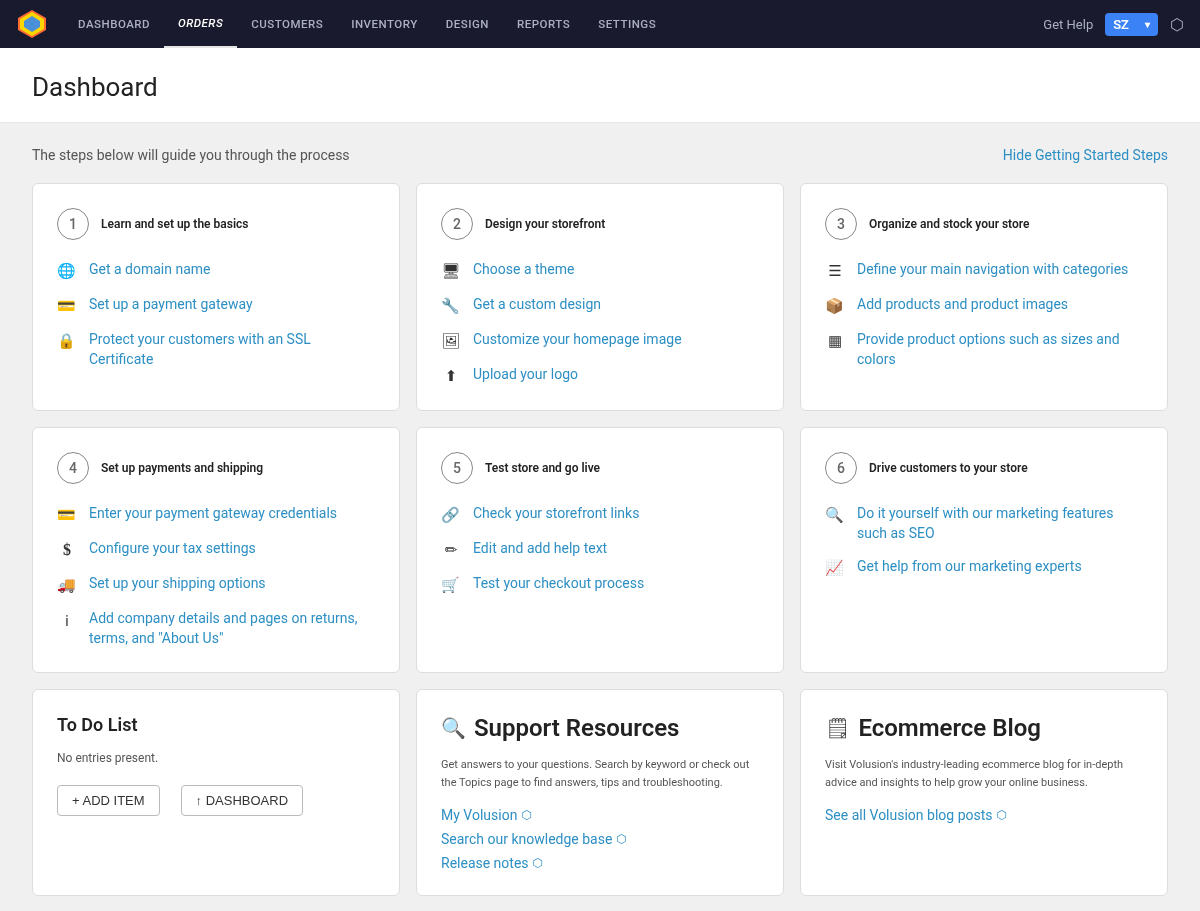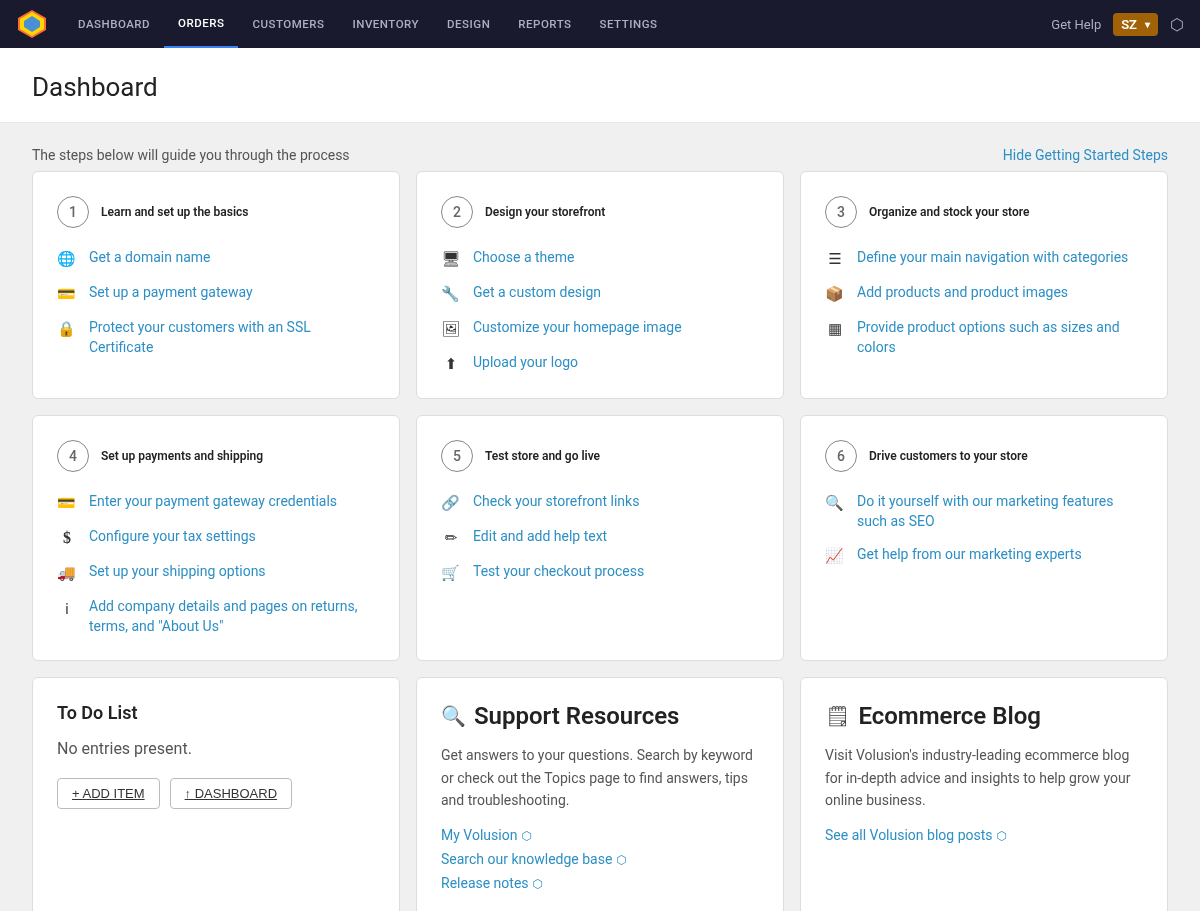--- a/index.html
+++ b/index.html
@@ -3,63 +3,63 @@
   <meta charset="utf-8">
   <style>
     * { box-sizing: border-box; margin: 0; padding: 0; }
     body { font-family: -apple-system, BlinkMacSystemFont, 'Segoe UI', Roboto, sans-serif; background: #f0f0f0; color: #333; font-size: 14px; }
 
     
     .nav { background: #1a1a2e; display: flex; align-items: center; padding: 0 16px; height: 48px; }
     .nav-logo { width: 32px; height: 32px; margin-right: 16px; }
     .nav-items { display: flex; align-items: center; flex: 1; gap: 0; }
     .nav-item { color: #aab0c0; font-size: 13px; font-weight: 500; padding: 0 14px; height: 48px; display: flex; align-items: center; cursor: pointer; letter-spacing: 0.5px; text-transform: uppercase; font-size: 11.5px; }
-    .nav-item.active { color: #fff; border-bottom: 2px solid #3b82f6; }
+    .nav-item.active { color: #fff; border-bottom: 2px solid #e5e5e5; font-style: italic; }
     .nav-right { display: flex; align-items: center; gap: 12px; }
     .get-help { color: #aab0c0; font-size: 13px; cursor: pointer; }
-    .user-badge { background: #a16207; color: #fff; border-radius: 4px; padding: 4px 8px; font-size: 13px; font-weight: 600; display: flex; align-items: center; gap: 8px; cursor: pointer; }
+    .user-badge { background: #3b82f6; color: #fff; border-radius: 4px; padding: 4px 8px; font-size: 13px; font-weight: 600; display: flex; align-items: center; gap: 16px; cursor: pointer; }
     .user-badge .chevron { font-size: 10px; }
     .external-icon { color: #aab0c0; cursor: pointer; font-size: 16px; }
 
     
     .main { background: #fff; min-height: calc(100vh - 48px); }
     .page-header { padding: 24px 32px 20px; border-bottom: 1px solid #e8e8e8; }
     .page-title { font-size: 26px; font-weight: 400; color: #222; }
 
     
     .content { background: #f0f0f0; padding: 24px 32px; }
-    .content-header { display: flex; justify-content: space-between; align-items: center; margin-bottom: 8px; }
+    .content-header { display: flex; justify-content: space-between; align-items: center; margin-bottom: 20px; }
     .content-subtitle { color: #555; font-size: 14px; }
     .hide-link { color: #2d8fc4; font-size: 14px; cursor: pointer; }
 
     
     .grid-3 { display: grid; grid-template-columns: 1fr 1fr 1fr; gap: 16px; margin-bottom: 16px; }
 
     
     .card { background: #fff; border-radius: 6px; border: 1px solid #ddd; padding: 24px; }
     .card-header { display: flex; align-items: center; gap: 12px; margin-bottom: 20px; }
     .step-num { width: 32px; height: 32px; border-radius: 50%; border: 1.5px solid #888; display: flex; align-items: center; justify-content: center; font-size: 14px; color: #666; font-weight: 500; flex-shrink: 0; }
     .card-title { font-size: 12px; font-weight: 600; color: #222; }
     .card-links { display: flex; flex-direction: column; gap: 14px; }
     .card-link-item { display: flex; align-items: flex-start; gap: 12px; }
     .card-link-icon { width: 20px; height: 20px; display: flex; align-items: center; justify-content: center; flex-shrink: 0; margin-top: 1px; color: #333; font-size: 15px; }
     .card-link { color: #2d8fc4; text-decoration: none; font-size: 14px; line-height: 1.4; cursor: pointer; }
 
     
     .todo-card .card-title-plain { font-size: 18px; font-weight: 600; color: #222; margin-bottom: 16px; }
-    .todo-empty { color: #555; font-size: 16px; margin-bottom: 20px; }
-    .todo-buttons { display: flex; gap: 10px; text-decoration: underline; }
+    .todo-empty { color: #555; font-size: 12px; margin-bottom: 20px; }
+    .todo-buttons { display: flex; gap: 21px; }
     .todo-btn { border: 1px solid #bbb; background: #fff; padding: 7px 14px; border-radius: 4px; font-size: 13px; cursor: pointer; display: flex; align-items: center; gap: 6px; color: #333; font-weight: 500; }
     .support-icon { font-size: 20px; color: #333; margin-right: 8px; vertical-align: middle; }
     .blog-icon { font-size: 20px; color: #333; margin-right: 8px; vertical-align: middle; }
     .section-title-row { display: flex; align-items: center; margin-bottom: 14px; }
     .section-title { font-size: 24px; font-weight: 600; color: #222; }
-    .section-body { color: #555; font-size: 14px; line-height: 1.6; margin-bottom: 16px; }
+    .section-body { color: #555; font-size: 11px; line-height: 1.6; margin-bottom: 16px; }
     .section-links { display: flex; flex-direction: column; gap: 8px; }
-    .ext-link { color: #2d8fc4; font-size: 14px; cursor: pointer; display: flex; align-items: flex-end; gap: 4px; }
+    .ext-link { color: #2d8fc4; font-size: 14px; cursor: pointer; display: flex; align-items: center; gap: 4px; }
     .ext-icon { font-size: 12px; }
   </style>
 </head>
 <body>
 
 <nav class="nav">
   <div class="nav-logo">
     <svg viewBox="0 0 32 32" width="32" height="32">
       <polygon points="16,2 30,10 30,22 16,30 2,22 2,10" fill="#ff6b35"></polygon>
       <polygon points="16,4 28,11 28,21 16,28 4,21 4,11" fill="#ffd700"></polygon>

